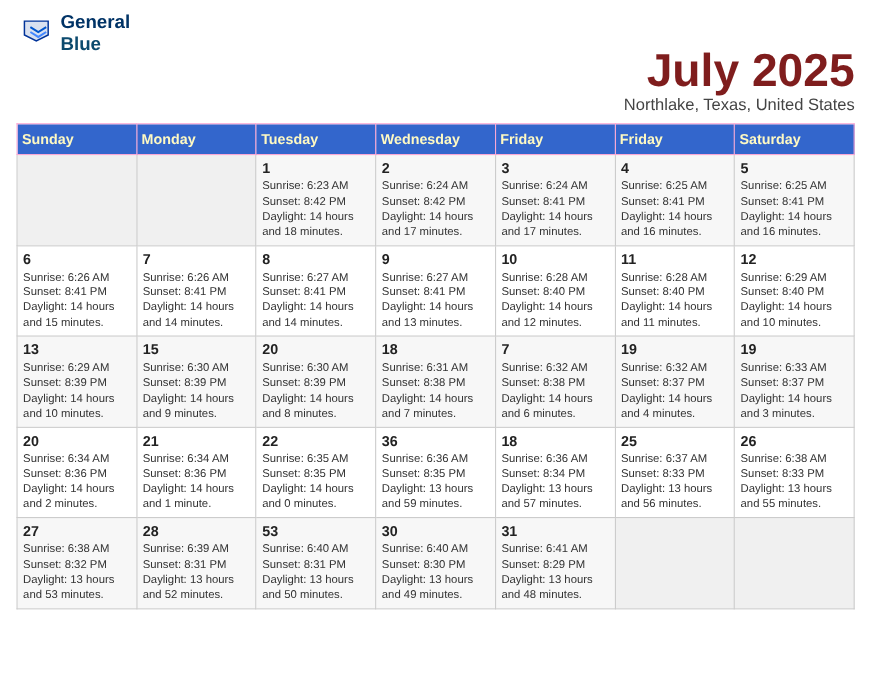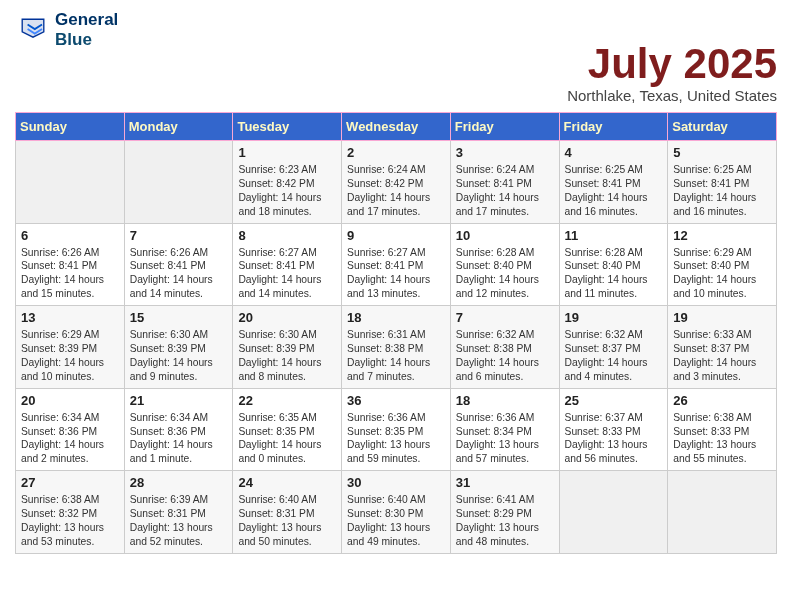--- a/index.html
+++ b/index.html
@@ -244,21 +244,21 @@
         <tr>
           <td>
             <span class="day-num">27</span>
             <div class="cell-content">Sunrise: 6:38 AM<br>Sunset: 8:32 PM<br>Daylight: 13 hours and 53 minutes.</div>
           </td>
           <td>
             <span class="day-num">28</span>
             <div class="cell-content">Sunrise: 6:39 AM<br>Sunset: 8:31 PM<br>Daylight: 13 hours and 52 minutes.</div>
           </td>
           <td>
-            <span class="day-num">24</span>
+            <span class="day-num">53</span>
             <div class="cell-content">Sunrise: 6:40 AM<br>Sunset: 8:31 PM<br>Daylight: 13 hours and 50 minutes.</div>
           </td>
           <td>
             <span class="day-num">30</span>
             <div class="cell-content">Sunrise: 6:40 AM<br>Sunset: 8:30 PM<br>Daylight: 13 hours and 49 minutes.</div>
           </td>
           <td>
             <span class="day-num">31</span>
             <div class="cell-content">Sunrise: 6:41 AM<br>Sunset: 8:29 PM<br>Daylight: 13 hours and 48 minutes.</div>
           </td>

